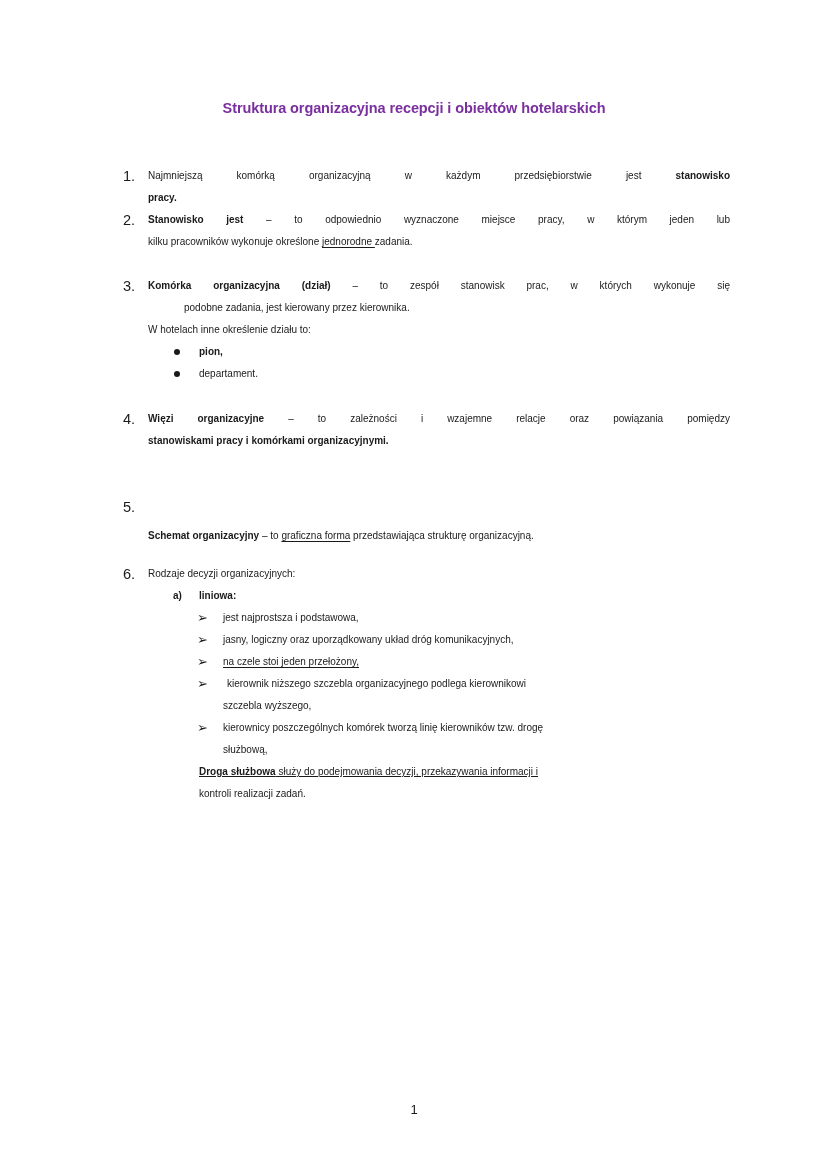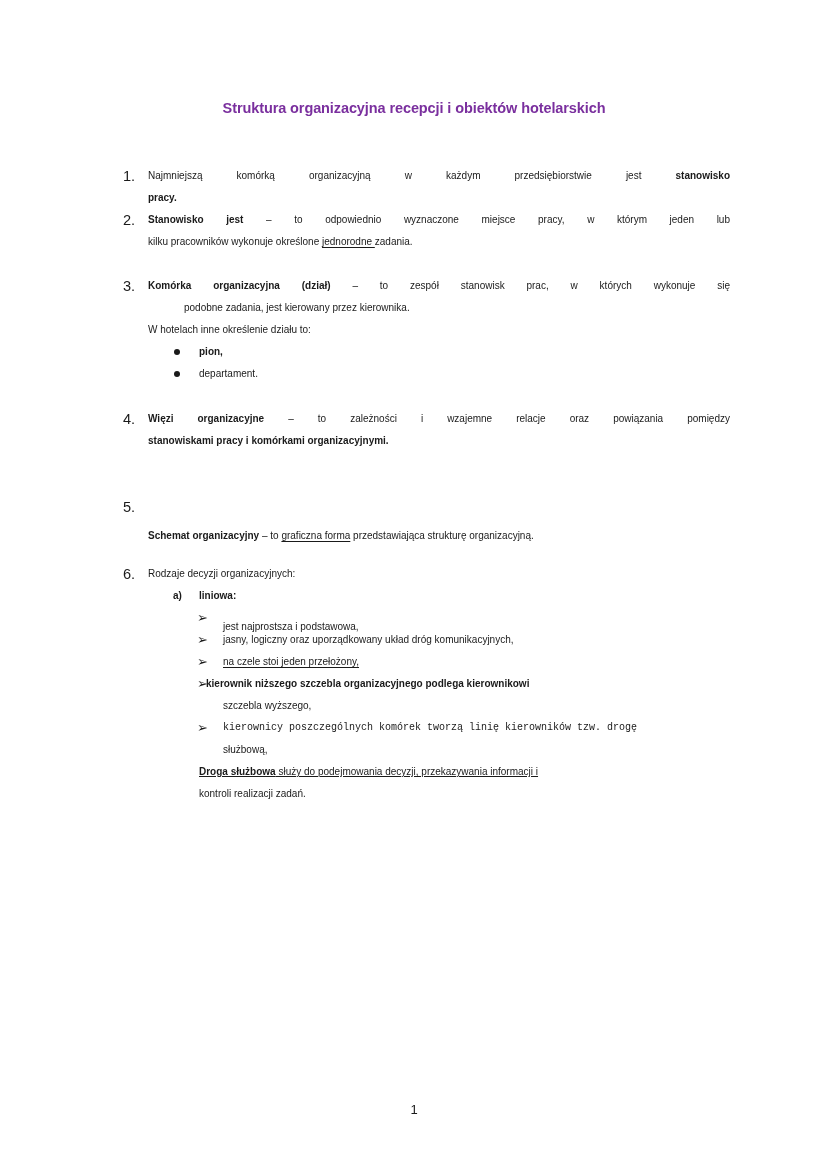--- a/index.html
+++ b/index.html
@@ -73,34 +73,34 @@
 
   <div>
     <span class="num" style="top:563px">6.</span>
     <div class="line" style="top:563px; left:148px;">Rodzaje decyzji organizacyjnych:</div>
 
     <div>
       <span class="line b" style="top:585px; left:173px;">a)</span>
       <span class="line b" style="top:585px; left:199px;">liniowa:</span>
 
       <span class="arrow" style="top:607px">➢</span>
-      <div class="line" style="top:607px; left:223px;margin-top:9px;">jest najprostsza i podstawowa,</div>
+      <div class="line" style="top:607px; left:223px;">jest najprostsza i podstawowa,</div>
 
       <span class="arrow" style="top:629px">➢</span>
       <div class="line" style="top:629px; left:223px;">jasny, logiczny oraz uporządkowany układ dróg komunikacyjnych,</div>
 
       <span class="arrow" style="top:651px">➢</span>
       <div class="line u" style="top:651px; left:223px;">na czele stoi jeden przełożony,</div>
 
       <span class="arrow" style="top:673px">➢</span>
-      <div class="line" style="top:673px; left:206px;font-weight:bold;">kierownik niższego szczebla organizacyjnego podlega kierownikowi</div>
+      <div class="line" style="top:673px; left:227px;">kierownik niższego szczebla organizacyjnego podlega kierownikowi</div>
       <div class="line" style="top:695px; left:223px;">szczebla wyższego,</div>
 
       <span class="arrow" style="top:717px">➢</span>
-      <div class="line" style="top:717px; left:223px;font-family:Liberation Mono, monospace;">kierownicy poszczególnych komórek tworzą linię kierowników tzw. drogę</div>
+      <div class="line" style="top:717px; left:223px;">kierownicy poszczególnych komórek tworzą linię kierowników tzw. drogę</div>
       <div class="line" style="top:739px; left:223px;">służbową,</div>
 
       <div class="line" style="top:761px; left:199px;text-decoration:underline;">
         <span class="b">Droga służbowa</span><span> służy do podejmowania decyzji, przekazywania informacji i</span>
       </div>
       <div class="line" style="top:783px; left:199px;">kontroli realizacji zadań.</div>
     </div>
   </div>
 
   <div class="pagenum">1</div>

